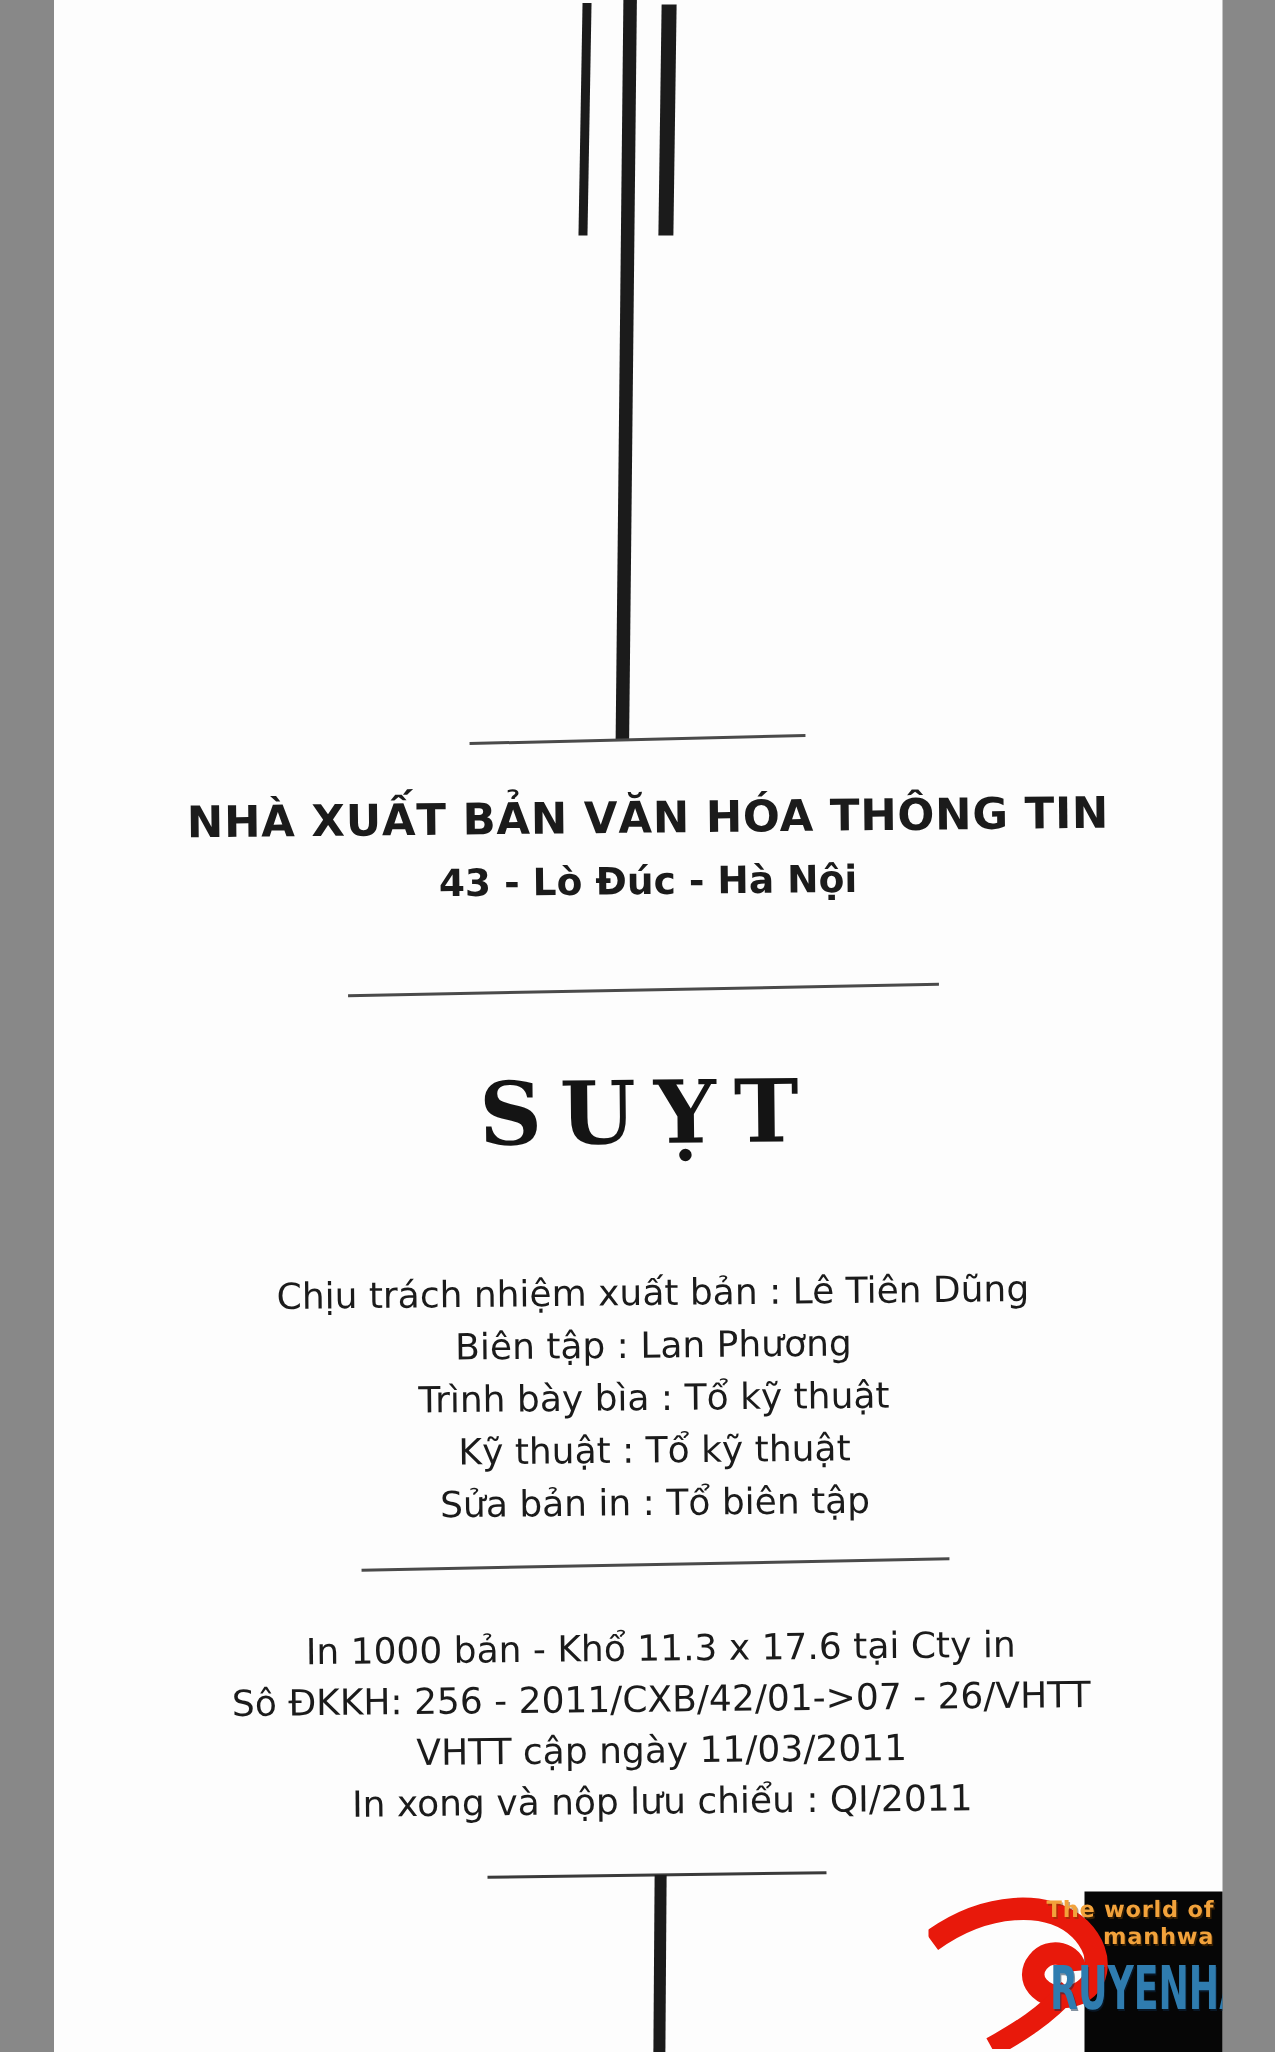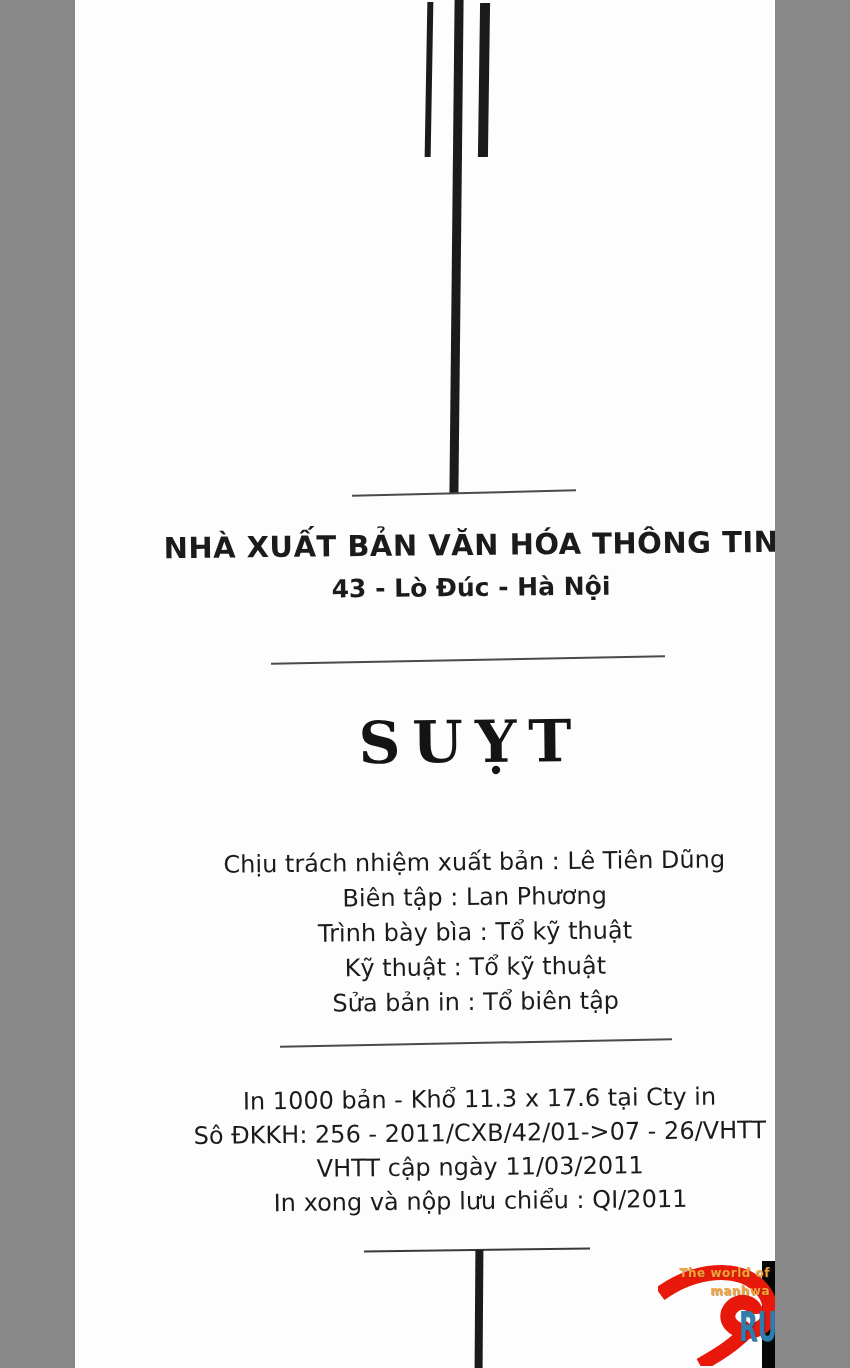--- a/index.html
+++ b/index.html
@@ -6,21 +6,21 @@
     --tagline-orange:#F2A23B;
     --site-blue:#2F7CAF;
     --logo-red:#E8190B;
     --box-black:#060606;
     --ink-black:#1B1B1B;
     --paper-white:#FDFDFD;
   }
   html,body{margin:0;padding:0;background:#888;}
   .page{
     position:relative;
-    width:700px;height:1368px;
+    width:779px;height:1368px;
     margin:0 auto;
     background:var(--paper-white);
     overflow:hidden;
     font-family:"DejaVu Sans", sans-serif;
     color:var(--ink-black);
   }
   
   .bar{position:absolute;background:var(--ink-black);}
   .bar-left   {left:351px;top:2px;width:6px;height:155px;transform:rotate(1deg);}
   .bar-middle {left:377px;top:0px;width:9px;height:494px;transform:rotate(0.6deg);}
@@ -59,21 +59,21 @@
 
   
   .wm-box{
     position:absolute;left:687px;top:1261px;width:163px;height:107px;
     background:var(--box-black);
   }
   .wm-tagline{
     position:absolute;right:5px;top:1264px;width:160px;
     text-align:right;
     color:var(--tagline-orange);
-    font-size:12px;line-height:18px;font-weight:bold;
+    font-size:15px;line-height:18px;font-weight:bold;
     letter-spacing:0.5px;
     text-shadow:1px 1px 0 rgba(110,60,0,0.45);
   }
   .wm-site{
     position:absolute;left:664px;top:1303px;
     color:var(--site-blue);
     font-size:31px;font-weight:bold;white-space:nowrap;
     transform:scale(0.78,1.3);transform-origin:left top;
     letter-spacing:0px;
     text-shadow:1px 1px 0 rgba(10,40,70,0.5);

